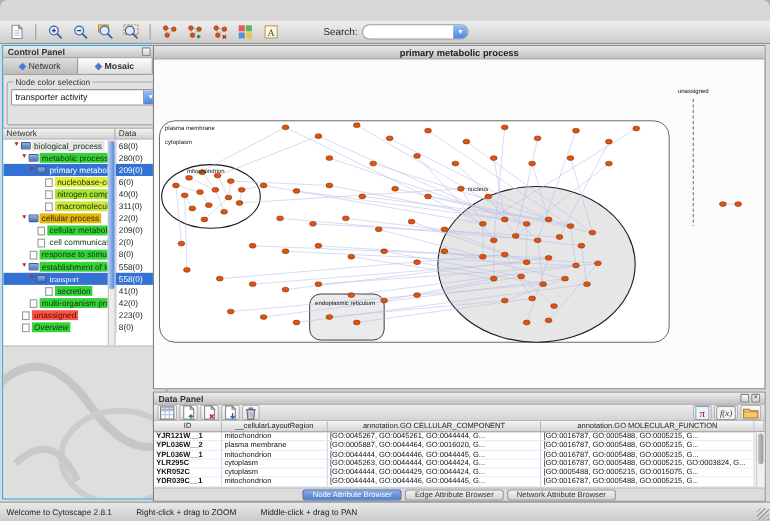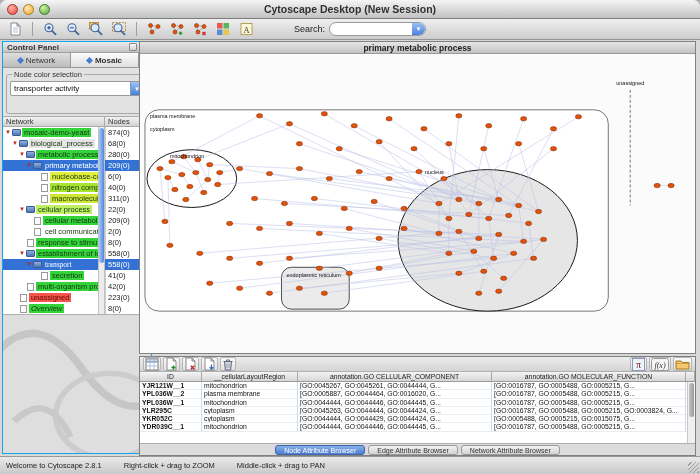--- a/index.html
+++ b/index.html
@@ -117,28 +117,20 @@
     display:flex;align-items:center;gap:22px;padding:0 6px;}
   .sitem{font-size:7.5px;color:#222;}
   .grip{position:absolute;right:1px;bottom:1px;width:11px;height:11px;
     background:repeating-linear-gradient(135deg,transparent 0 2px,#a0a0a0 2px 3px);}
 </style>
 </head>
 <body>
 
 <div class="window">
 
-  <div class="titlebar">
-    <div class="lights">
-      <span class="light red"></span>
-      <span class="light yellow"></span>
-      <span class="light green"></span>
-    </div>
-    <div class="wtitle">Cytoscape Desktop (New Session)</div>
-  </div>
 
   <div class="toolbar">
     <div class="ticons">
         <button class="tbtn">
           <svg width="13" height="14" viewBox="0 0 13 14">
             <path d="M2 1h6l3 3v9H2z" fill="#fff" stroke="#8a8a8a"></path>
             <path d="M8 1l3 3H8z" fill="#d8d8d8" stroke="#8a8a8a"></path>
             <path d="M4 6h5M4 8h5M4 10h5" stroke="#9db6d8" stroke-width="0.8"></path>
           </svg>
         </button>
@@ -243,33 +235,25 @@
       </div>
     <div class="cgroup">
       <span class="legend">Node color selection</span>
       <div class="combo">
         <span class="cval">transporter activity</span>
         <span class="cbtn">▼</span>
       </div>
     </div>
     <div class="theader">
       <span class="th1">Network</span>
-      <span class="th2">Nodes</span>
+      <span class="th2">Data</span>
     </div>
     <div class="tbody">
       <div class="scrollv">
           <div class="thumbv"></div>
-        </div>
-    <div class="trow">
-          <div class="lzone" style="padding-left: 2px;">
-            <span class="twist">▼</span>
-            <span class="ficon"></span>
-            <span class="chip" style="background: rgb(53, 211, 58);">mosaic-demo-yeast</span>
-          </div>
-          <div class="cnt">874(0)</div>
         </div>
         <div class="trow">
           <div class="lzone" style="padding-left: 9px;">
             <span class="twist">▼</span>
             <span class="ficon"></span>
             <span class="chip" style="background: #e5e5e5;">biological_process</span>
           </div>
           <div class="cnt">68(0)</div>
         </div>
         <div class="trow">
@@ -309,21 +293,21 @@
             <span class="twist-sp"></span>
             <span class="licon"></span>
             <span class="chip" style="background: rgb(207, 230, 54);">macromolecule ...</span>
           </div>
           <div class="cnt">311(0)</div>
         </div>
         <div class="trow">
           <div class="lzone" style="padding-left: 16px;">
             <span class="twist">▼</span>
             <span class="ficon"></span>
-            <span class="chip" style="background: #bef264;">cellular process</span>
+            <span class="chip" style="background: #eab308;">cellular process</span>
           </div>
           <div class="cnt">22(0)</div>
         </div>
         <div class="trow">
           <div class="lzone" style="padding-left: 23px;">
             <span class="twist-sp"></span>
             <span class="licon"></span>
             <span class="chip" style="background: rgb(53, 211, 58);">cellular metaboli...</span>
           </div>
           <div class="cnt">209(0)</div>
@@ -594,20 +578,27 @@
         <text x="10" y="64" font-size="5.5" fill="#111" font-family="&quot;Liberation Sans&quot;,sans-serif">plasma membrane</text>
         <text x="10" y="77" font-size="5.5" fill="#111" font-family="&quot;Liberation Sans&quot;,sans-serif">cytoplasm</text>
         <text x="30" y="104" font-size="5.5" fill="#111" font-family="&quot;Liberation Sans&quot;,sans-serif">mitochondrion</text>
         <text x="286" y="120" font-size="5.5" fill="#111" font-family="&quot;Liberation Sans&quot;,sans-serif">nucleus</text>
         <text x="147" y="224" font-size="5.5" fill="#111" font-family="&quot;Liberation Sans&quot;,sans-serif">endoplasmic reticulum</text>
         <text x="478" y="31" font-size="5.5" fill="#111" font-family="&quot;Liberation Sans&quot;,sans-serif">unassigned</text>
       </svg>
   </div>
 
   <div class="dpanel">
+    <div class="ptitle">
+      <span>Data Panel</span>
+      <span class="pbtns">
+        <span class="pbtn"></span>
+        <span class="pbtn">×</span>
+      </span>
+    </div>
     <div class="dptb">
       <div class="dptb-left">
           <button class="dbtn">
             <svg width="14" height="13" viewBox="0 0 14 13">
               <rect x="1" y="1" width="12" height="11" fill="#fff" stroke="#7a7a7a"></rect>
               <rect x="1" y="1" width="12" height="2.6" fill="#cdddf2" stroke="#7a7a7a" stroke-width="0.6"></rect>
               <path d="M1 4.5h12M1 8h12M5 1v11M9 1v11" stroke="#9cb4d8" stroke-width="0.8"></path>
             </svg>
           </button>
           <button class="dbtn">

